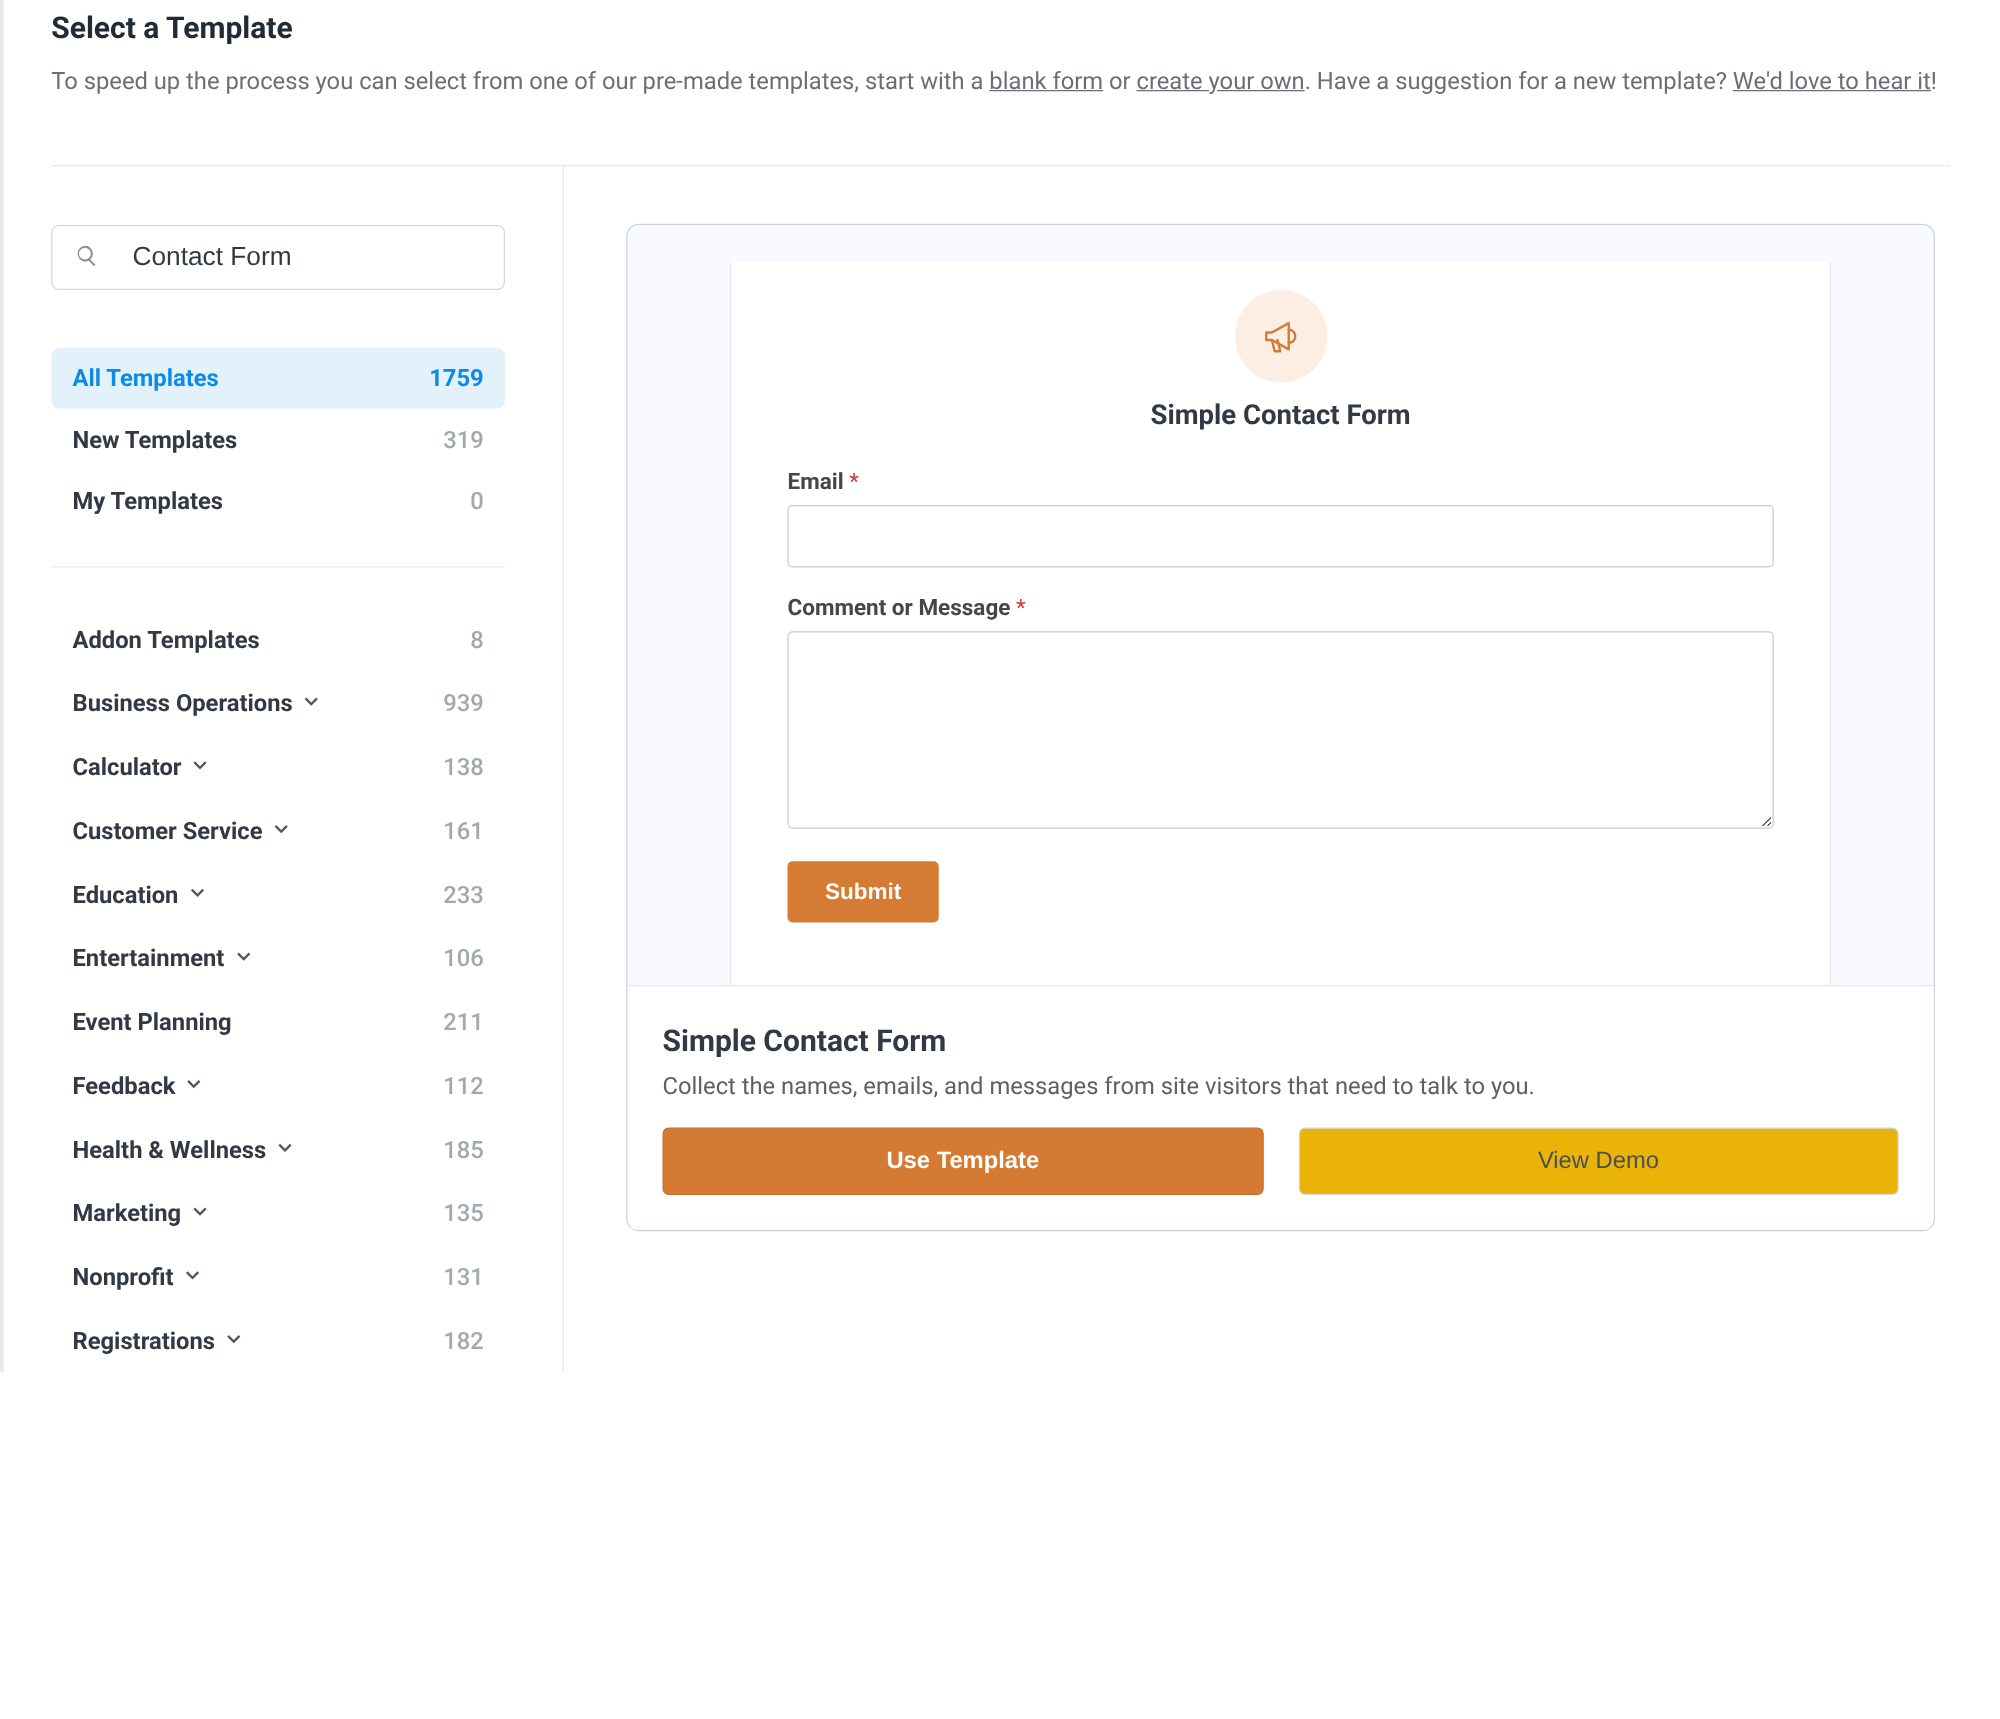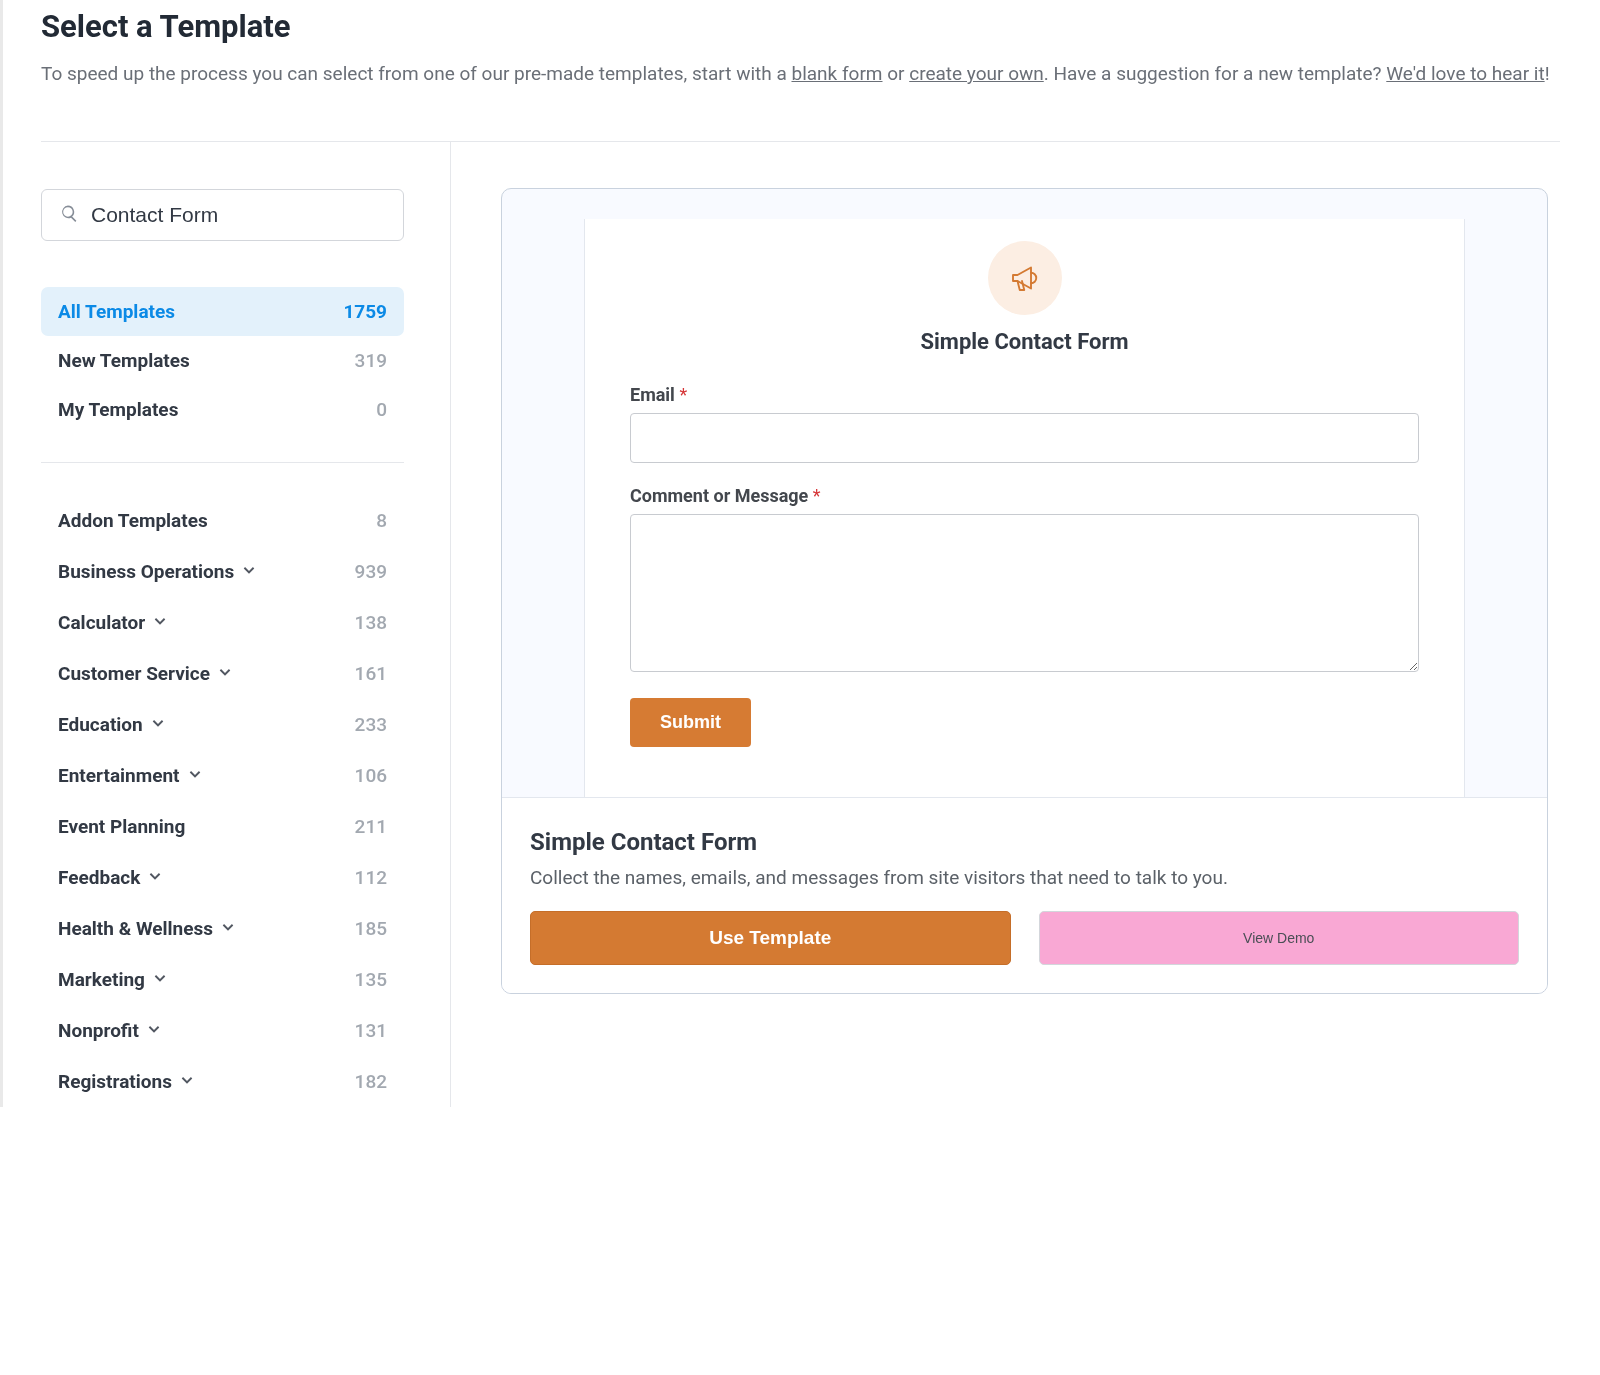--- a/index.html
+++ b/index.html
@@ -8,21 +8,21 @@
       color: #323944;
       background: #fff;
       width: 1600px;
       padding: 0 40px 0 10px;
       border-left: 3px solid #e9e9e9;
     }
     .container {
       padding: 8px 0 0 28px;
     }
     .page-title {
-      font-size: 31px;
+      font-size: 24px;
       font-weight: 700;
       color: #222a35;
       margin-bottom: 14px;
     }
     .page-subtitle {
       font-size: 19px;
       color: #6a6f77;
       line-height: 1.6;
       margin-bottom: 52px;
     }
@@ -40,21 +40,21 @@
       grid-template-columns: 410px 1fr;
     }
     
     .sidebar {
       padding: 47px 46px 0 0;
       border-right: 1px solid #e5e7eb;
     }
     .search-wrap {
       display: flex;
       align-items: center;
-      gap: 12px;
+      gap: 27px;
       border: 1px solid #d3d6db;
       border-radius: 6px;
       padding: 13px 18px;
       margin-bottom: 46px;
     }
     .search-wrap svg { width: 19px; height: 19px; fill: #868d97; }
     .search-input {
       border: none;
       outline: none;
       font-size: 21px;
@@ -156,24 +156,24 @@
       border: 1px solid #c56e29;
       color: #fff;
       font-size: 19px;
       font-weight: 600;
       padding: 15px 0;
       border-radius: 5px;
       cursor: pointer;
     }
     .btn-secondary {
       flex:1;
-      background: #f9a8d4;
+      background: #eab308;
       border: 1px solid #d3d6db;
       color: #4a4e55;
-      font-size: 14px;
+      font-size: 19px;
       font-weight: 500;
       padding: 15px 0;
       border-radius: 5px;
       cursor: pointer;
       margin-left: 18px;
     }
     
     .red-arrow {
       position: absolute;
       pointer-events: none;

